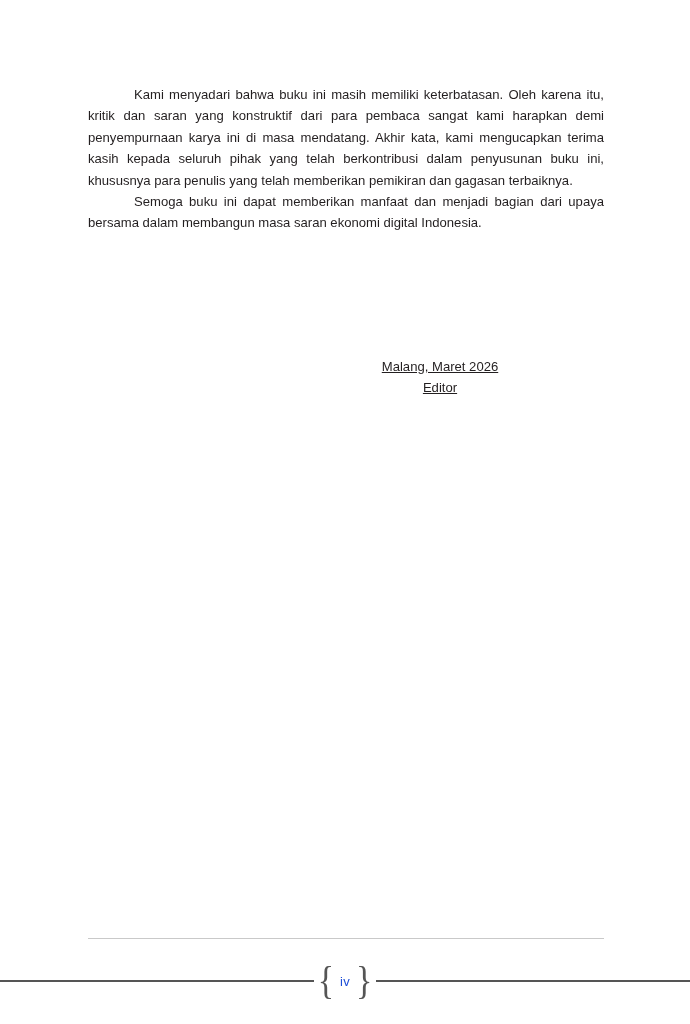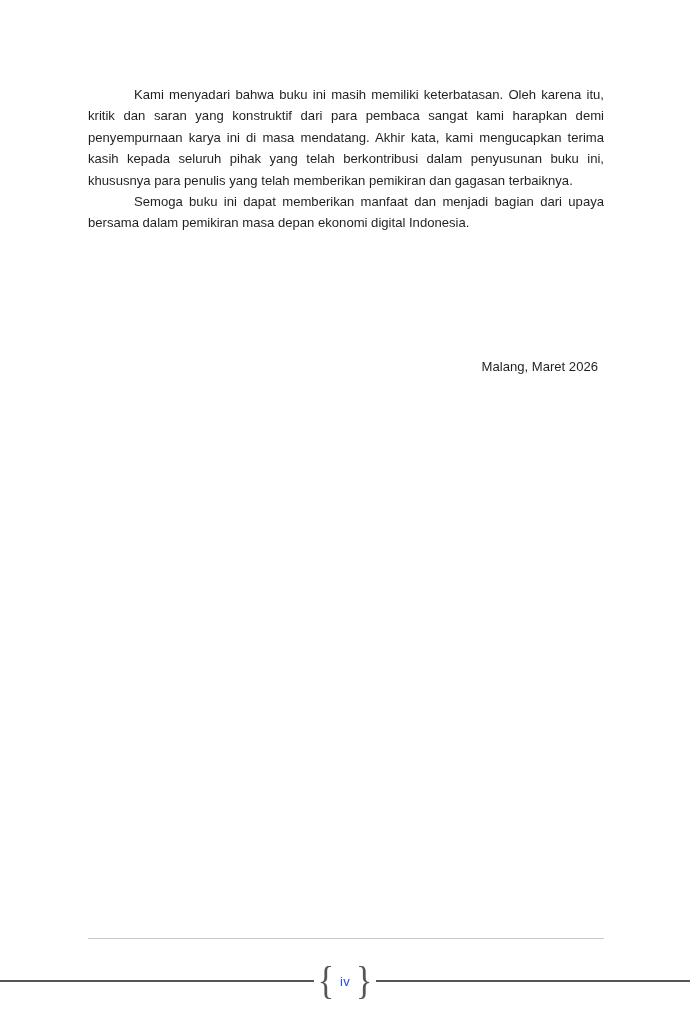--- a/index.html
+++ b/index.html
@@ -43,27 +43,28 @@
   .para + .para {
     margin-top: 0;
   }
   .para .indent {
     display: inline-block;
     width: 46px;
   }
 
   .signature-block {
     position: absolute;
-    right: 92px;
+    right: 100px;
     top: 356px;
     width: 300px;
-    text-align: right;
+    text-align: center;
     font-size: 13.1px;
     line-height: 21.4px;
     color: #231f20;
+    text-decoration: underline;
   }
 
   
   .footer-thin-rule {
     position: absolute;
     left: 88px;
     top: 938px;
     width: 516px;
     height: 1px;
     background: #c9c9c9;
@@ -109,25 +110,26 @@
     letter-spacing: 0.2px;
   }
 </style>
 </head>
 <body>
 
 <div class="page">
 
   <div class="content">
     <p class="para"><span class="indent"></span><span>Kami menyadari bahwa buku ini masih memiliki keterbatasan. Oleh karena itu, kritik dan saran yang konstruktif dari para pembaca sangat kami harapkan demi penyempurnaan karya ini di masa mendatang. Akhir kata, kami mengucapkan terima kasih kepada seluruh pihak yang telah berkontribusi dalam penyusunan buku ini, khususnya para penulis yang telah memberikan pemikiran dan gagasan terbaiknya.</span></p>
-    <p class="para"><span class="indent"></span><span>Semoga buku ini dapat memberikan manfaat dan menjadi bagian dari upaya bersama dalam pemikiran masa depan ekonomi digital Indonesia.</span></p>
+    <p class="para"><span class="indent"></span><span>Semoga buku ini dapat memberikan manfaat dan menjadi bagian dari upaya bersama dalam membangun masa saran ekonomi digital Indonesia.</span></p>
   </div>
 
   <div class="signature-block">
     <div>Malang, Maret 2026</div>
+    <div>Editor</div>
   </div>
 
   <div class="footer-thin-rule"></div>
   <div class="footer-rule-left"></div>
   <div class="footer-rule-right"></div>
 
   <div class="page-number-wrap">
     <span class="bracket">{</span>
     <span class="page-number">iv</span>
     <span class="bracket">}</span>

